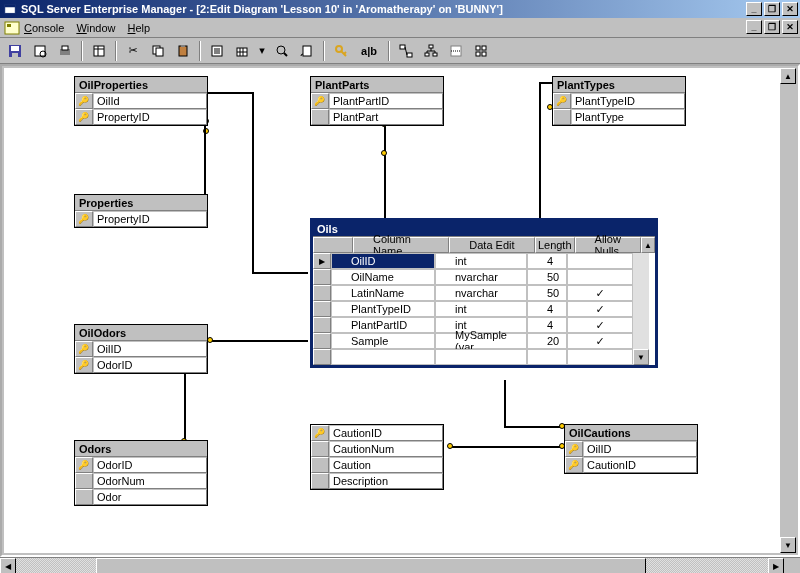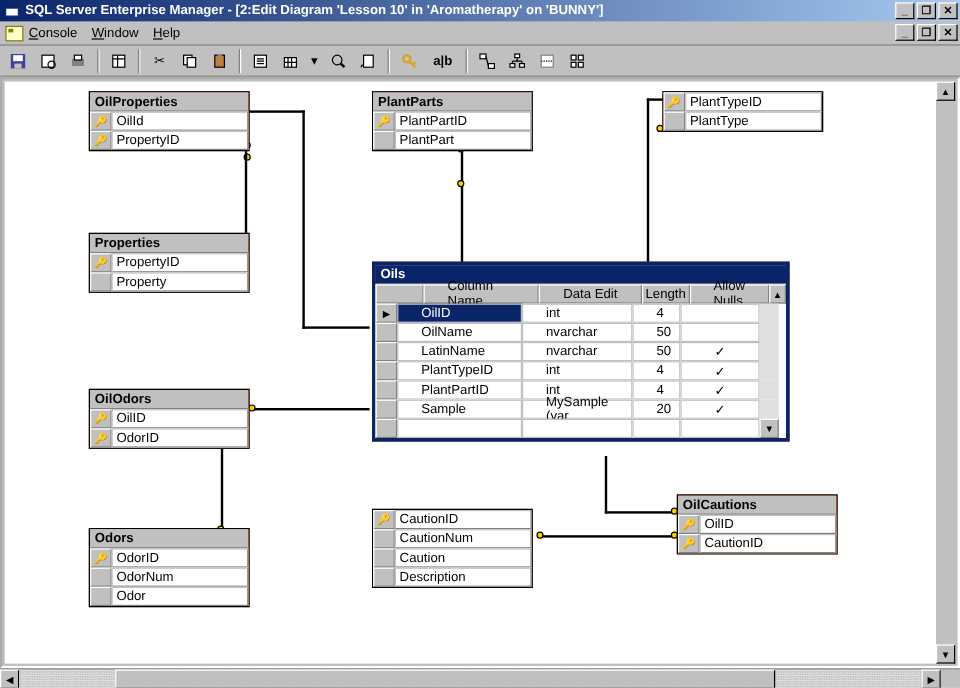--- a/index.html
+++ b/index.html
@@ -384,24 +384,20 @@
 
     <div class="tablebox" style="left:70px;top:126px;width:134px">
       <div class="hdr">Properties</div>
       <div class="rows">
         <div class="row">
             <div class="cell-key">
               <span class="keyglyph">🔑</span>
             </div>
             <div class="cell-name">PropertyID</div>
           </div>
-        <div class="row">
-            <div class="cell-key"></div>
-            <div class="cell-name">Property</div>
-          </div>
       </div>
     </div>
 
     <div class="tablebox" style="left:70px;top:256px;width:134px">
       <div class="hdr">OilOdors</div>
       <div class="rows">
         <div class="row">
             <div class="cell-key">
               <span class="keyglyph">🔑</span>
             </div>
@@ -446,20 +442,21 @@
             <div class="cell-name">PlantPartID</div>
           </div>
         <div class="row">
             <div class="cell-key"></div>
             <div class="cell-name">PlantPart</div>
           </div>
       </div>
     </div>
 
     <div class="tablebox" style="left:548px;top:8px;width:134px">
+      <div class="hdr">PlantTypes</div>
       <div class="rows">
         <div class="row">
             <div class="cell-key">
               <span class="keyglyph">🔑</span>
             </div>
             <div class="cell-name">PlantTypeID</div>
           </div>
         <div class="row">
             <div class="cell-key"></div>
             <div class="cell-name">PlantType</div>
@@ -483,21 +480,21 @@
             <div class="cell-key"></div>
             <div class="cell-name">Caution</div>
           </div>
         <div class="row">
             <div class="cell-key"></div>
             <div class="cell-name">Description</div>
           </div>
       </div>
     </div>
 
-    <div class="tablebox" style="left:560px;top:344px;width:134px">
+    <div class="tablebox" style="left:560px;top:356px;width:134px">
       <div class="hdr">OilCautions</div>
       <div class="rows">
         <div class="row">
             <div class="cell-key">
               <span class="keyglyph">🔑</span>
             </div>
             <div class="cell-name">OilID</div>
           </div>
         <div class="row">
             <div class="cell-key">

